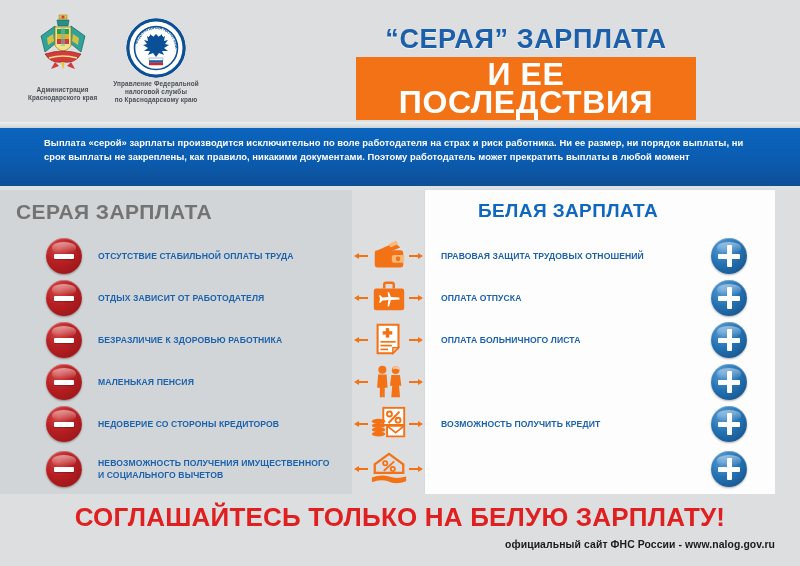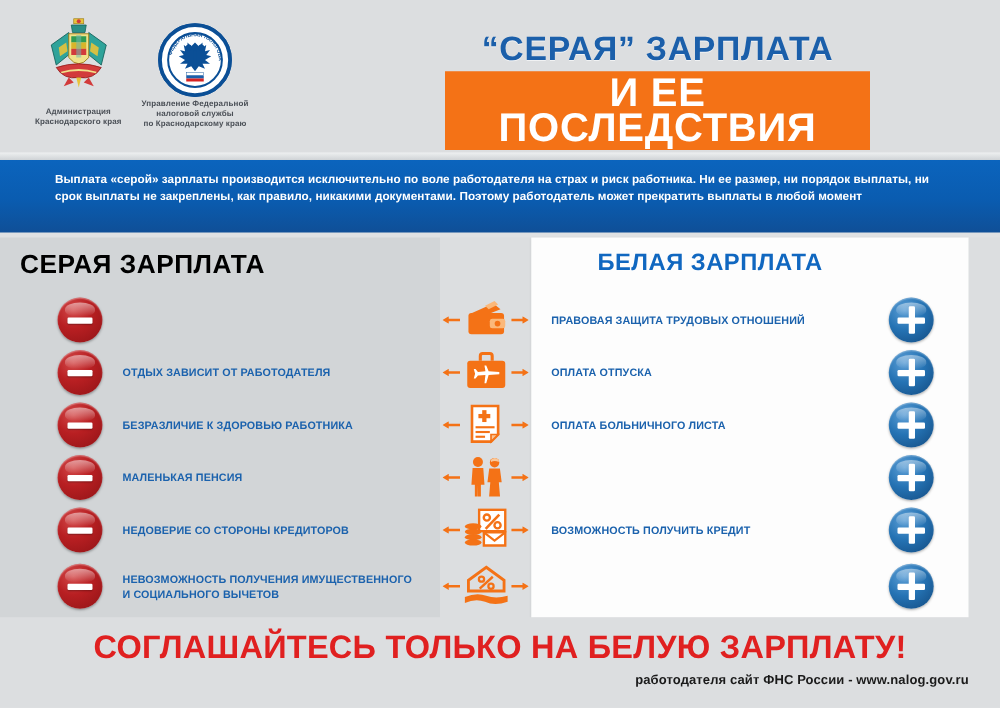--- a/index.html
+++ b/index.html
@@ -74,21 +74,21 @@
     background:#fdfdfd;
     box-shadow:0 0 2px rgba(0,0,0,.08);
   }
   .panel-right-bg{
     position:absolute;left:775px;top:190px;width:25px;height:304px;
     background:#dcdee0;
   }
 
   .gray-heading{
     position:absolute;left:16px;top:200px;
-    font-size:21px;font-weight:bold;color:#000000;letter-spacing:.4px;
+    font-size:21px;font-weight:bold;color:#737373;letter-spacing:.4px;
   }
   .white-heading{
     position:absolute;left:425px;top:200px;width:286px;text-align:center;
     font-size:19px;font-weight:bold;color:#1067c0;letter-spacing:.4px;
   }
 
   
   .rows{
     position:absolute;left:0;top:236px;width:800px;height:250px;
   }
@@ -246,20 +246,21 @@
 <div class="panel-white"></div>
 <div class="panel-right-bg"></div>
 
 <div class="gray-heading">СЕРАЯ ЗАРПЛАТА</div>
 <div class="white-heading">БЕЛАЯ ЗАРПЛАТА</div>
 
 <div class="rows">
 
   <div class="row" style="top:0px;">
     <div class="badge-minus"></div>
+    <div class="left-text">ОТСУТСТВИЕ СТАБИЛЬНОЙ ОПЛАТЫ ТРУДА</div>
     <div class="ctr">
       <svg class="arrow-l" viewBox="0 0 14 6">
           <path d="M0 3 L5 0 L5 2 L14 2 L14 4 L5 4 L5 6 Z" fill="#f47216"></path>
         </svg>
       <svg class="arrow-r" viewBox="0 0 14 6">
           <path d="M14 3 L9 0 L9 2 L0 2 L0 4 L9 4 L9 6 Z" fill="#f47216"></path>
         </svg>
       <svg class="ctr-icon" viewBox="0 0 40 40">
         <path d="M8 14 L26 6 L32 11 L14 18 Z" fill="#f47216"></path>
         <rect x="5" y="14" width="30" height="18" rx="2.5" fill="#f47216"></rect>
@@ -407,14 +408,14 @@
     <div class="badge-plus" style="top:5px;">
         <span class="gl"></span>
         <span class="v"></span>
         <span class="h"></span>
       </div>
   </div>
 </div>
 
 <div class="footer">
   <div class="footer-slogan">СОГЛАШАЙТЕСЬ ТОЛЬКО НА БЕЛУЮ ЗАРПЛАТУ!</div>
-  <div class="footer-site">работодателя сайт ФНС России - www.nalog.gov.ru</div>
+  <div class="footer-site">официальный сайт ФНС России - www.nalog.gov.ru</div>
 </div>
 
 </body></html>

